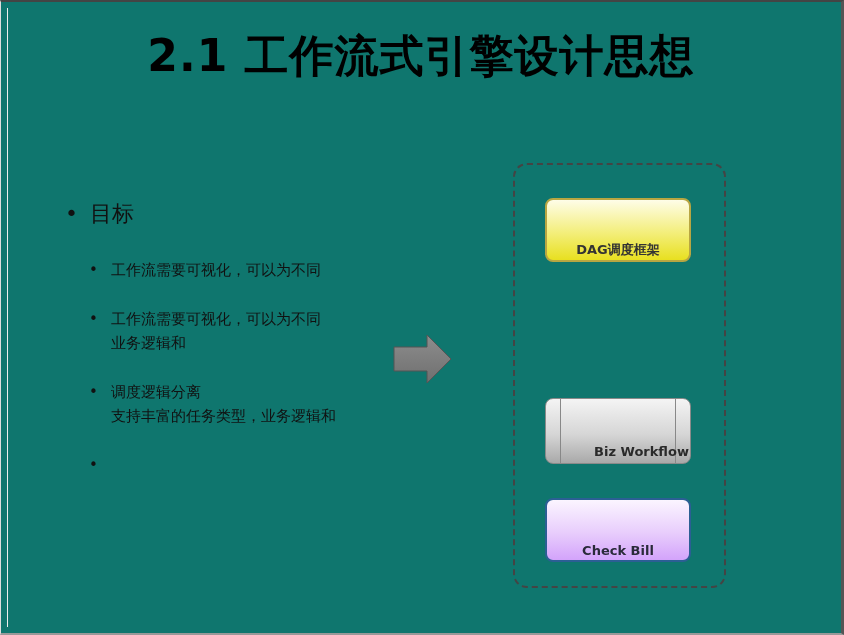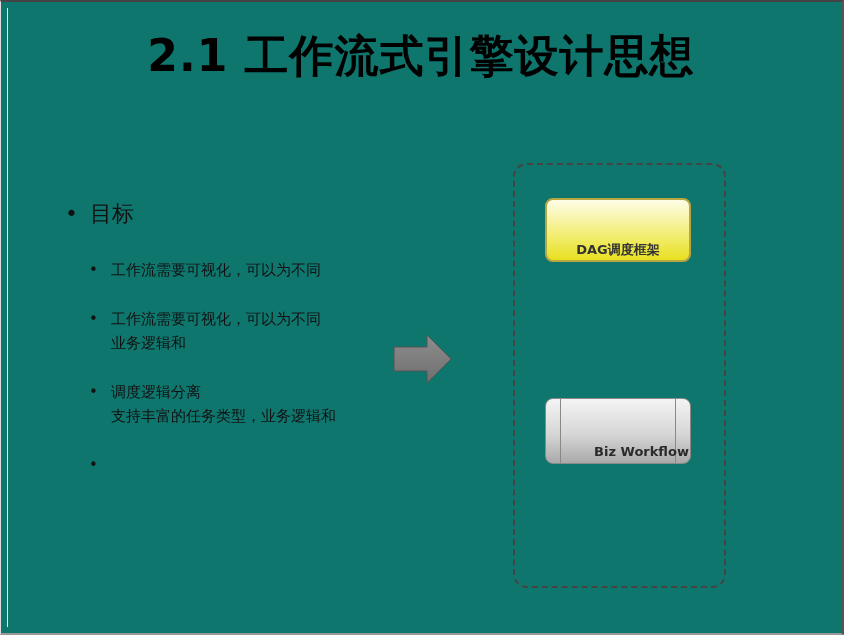--- a/index.html
+++ b/index.html
@@ -193,13 +193,16 @@
     <span>DAG调度框架</span>
   </div>
 
 
   <div class="node node-biz">
     <div class="bar l"></div>
     <div class="bar r"></div>
     <span>Biz Workflow</span>
   </div>
 
+  <div class="node node-check">
+    <span>Check Bill</span>
+  </div>
 </div>
 
 </body></html>

